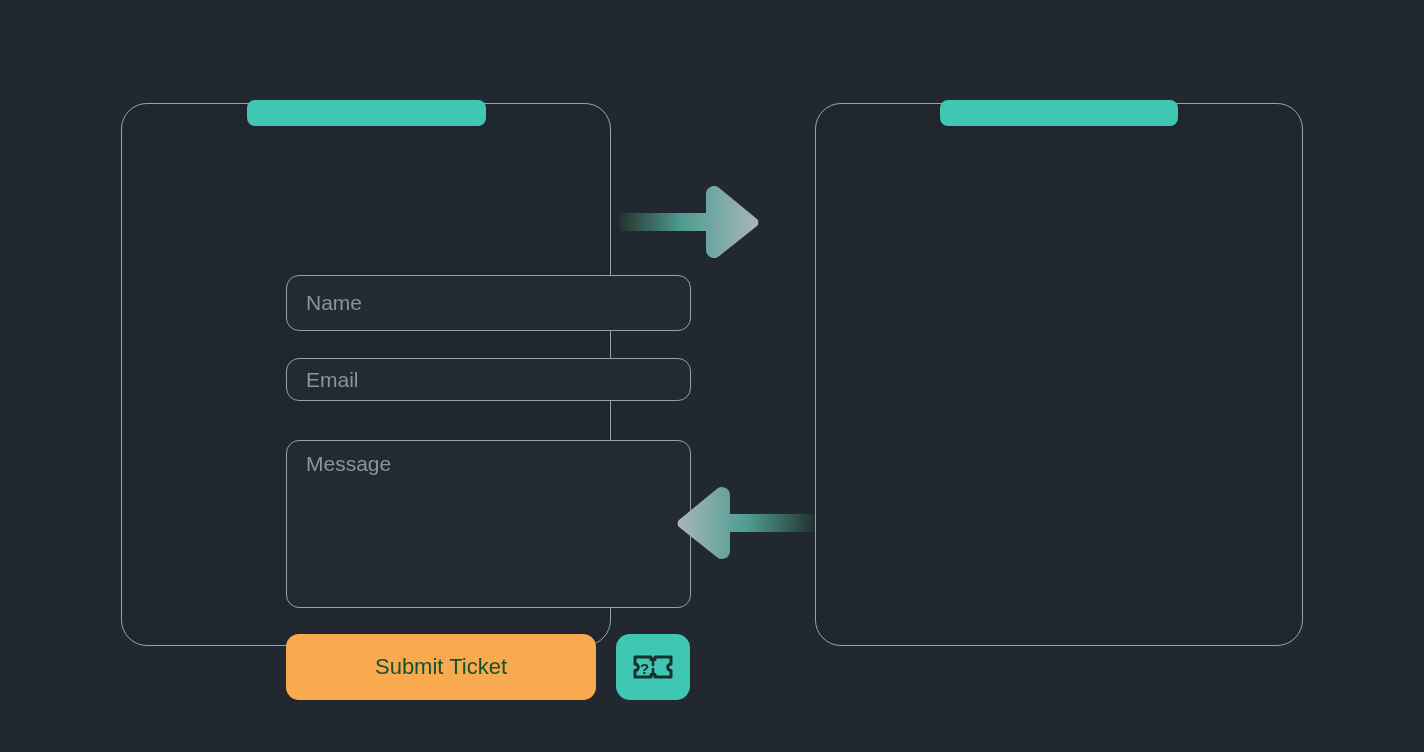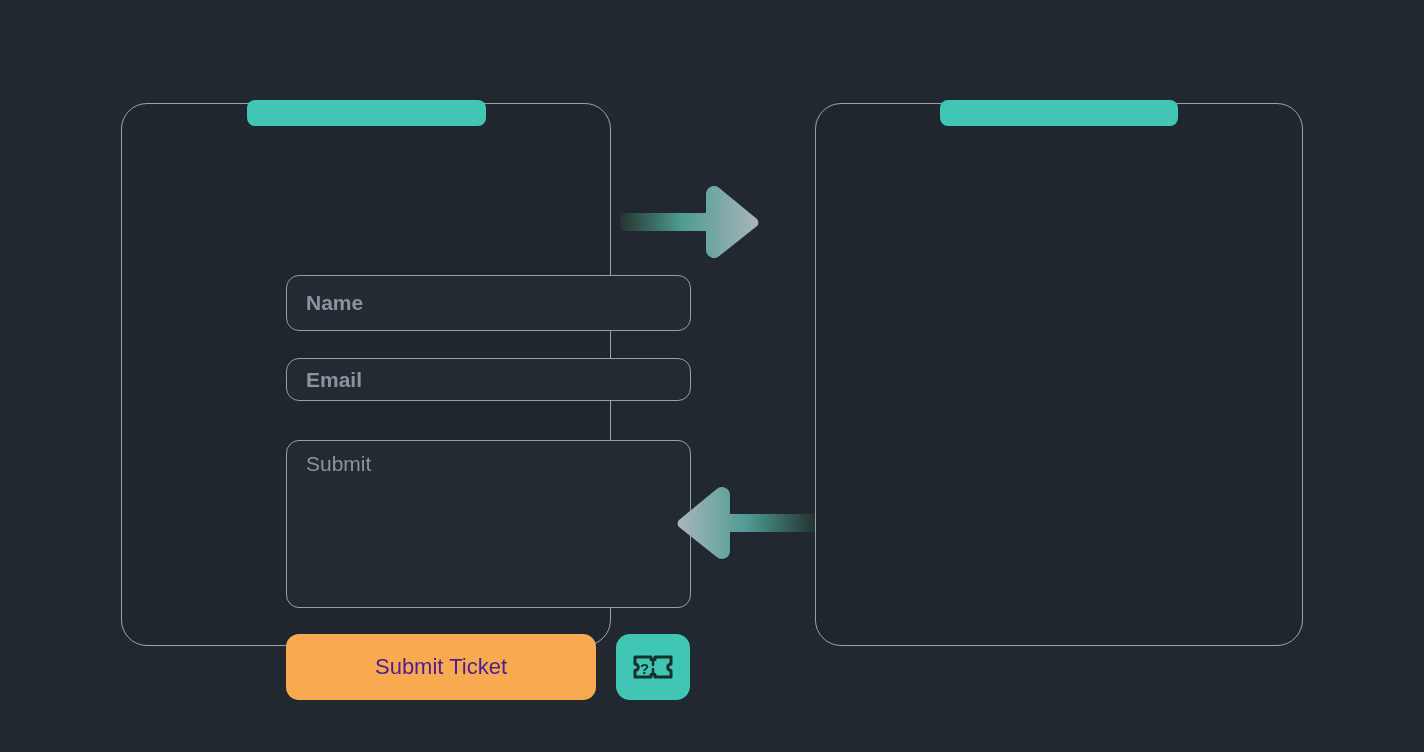--- a/index.html
+++ b/index.html
@@ -36,34 +36,34 @@
     position: absolute;
     border: 1.5px solid #97a0aa;
     border-radius: 13px;
     background: #232a32;
     color: #8b949e;
     font-size: 21px;
     display: flex;
     align-items: flex-start;
     padding: 11px 19px;
   }
-  .field.single { align-items: center; padding-top: 0; padding-bottom: 0; font-weight: bold; }
+  .field.single { align-items: center; padding-top: 0; padding-bottom: 0; }
   #name-field    { left: 164px; top: 171px; width: 405px; height: 56px; }
   #email-field   { left: 164px; top: 254px; width: 405px; height: 43px; }
   #message-field { left: 164px; top: 336px; width: 405px; height: 168px; }
 
   
   #submit-button {
     position: absolute;
     left: 164px; top: 530px; width: 310px; height: 66px;
     background: #f9a council;
     background: #f9a94e;
     border: none;
     border-radius: 13px;
-    color: #4c1d95;
+    color: #14532d;
     font-size: 22px;
     font-family: "Liberation Sans", sans-serif;
     cursor: pointer;
   }
   #ticket-icon-button {
     position: absolute;
     left: 494px; top: 530px; width: 74px; height: 66px;
     background: #3fc7b4;
     border-radius: 14px;
     display: flex; align-items: center; justify-content: center;
@@ -80,21 +80,21 @@
 
 <div id="stage">
 
   <div class="panel-tab" id="form-tab"></div>
   <div class="panel" id="form-panel">
 
     <div class="field single" id="name-field">Name</div>
 
     <div class="field single" id="email-field">Email</div>
 
-    <div class="field" id="message-field">Submit</div>
+    <div class="field" id="message-field">Message</div>
 
     <button id="submit-button">Submit Ticket</button>
 
     <div id="ticket-icon-button">
       <svg width="42" height="32" viewBox="0 0 42 32" aria-hidden="true">
         <path d="M3 6 h16 v2.6 h4 V6 h16 v7 a3.3 3.3 0 0 0 0 6.6 v6.4 h-16 v-2.6 h-4 V26 H3 v-6.4 a3.3 3.3 0 0 0 0-6.6 z" fill="none" stroke="#17302e" stroke-width="3" stroke-linejoin="round"></path>
         <line x1="21" y1="10.5" x2="21" y2="14" stroke="#17302e" stroke-width="2.6" stroke-linecap="round"></line>
         <line x1="21" y1="18" x2="21" y2="21.5" stroke="#17302e" stroke-width="2.6" stroke-linecap="round"></line>
         <text x="12.5" y="22.5" font-family="Liberation Sans, sans-serif" font-size="15" font-weight="bold" fill="#17302e" text-anchor="middle">?</text>
       </svg>

